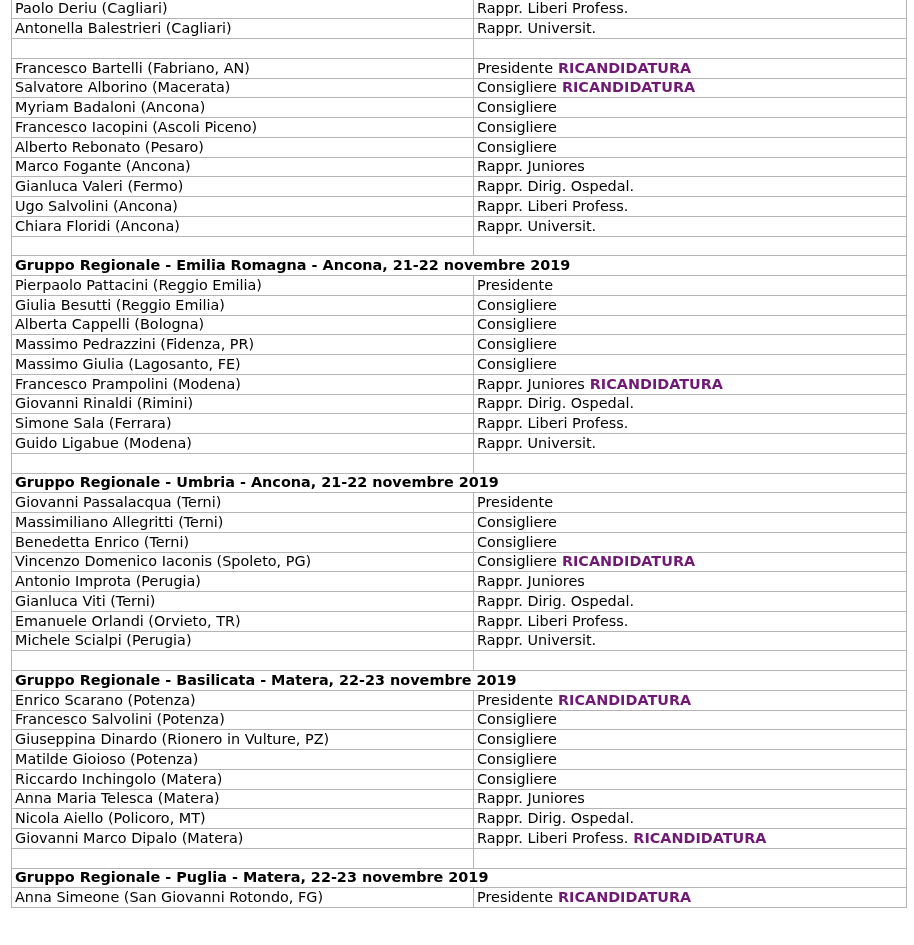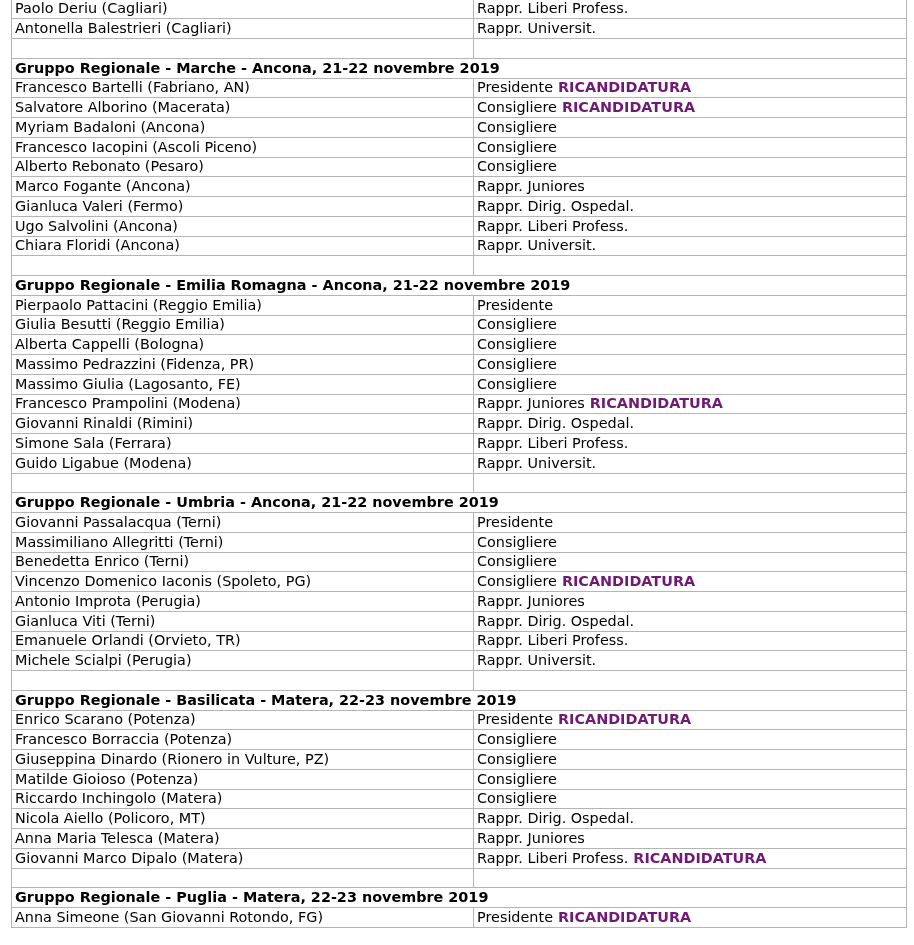--- a/index.html
+++ b/index.html
@@ -46,23 +46,20 @@
   <tr>
     <td>Antonella Balestrieri (Cagliari)</td>
     <td><span>Rappr. Universit.</span><span class="flag"></span></td>
   </tr>
 
   <tr>
     <td></td>
     <td></td>
   </tr>
 
-  <tr>
-    <td class="header" colspan="2">Gruppo Regionale - Marche - Ancona, 21-22 novembre 2019</td>
-  </tr>
 
   <tr>
     <td>Francesco Bartelli (Fabriano, AN)</td>
     <td><span>Presidente</span><span class="flag"> RICANDIDATURA</span></td>
   </tr>
 
   <tr>
     <td>Salvatore Alborino (Macerata)</td>
     <td><span>Consigliere</span><span class="flag"> RICANDIDATURA</span></td>
   </tr>
@@ -214,50 +211,50 @@
   <tr>
     <td class="header" colspan="2">Gruppo Regionale - Basilicata - Matera, 22-23 novembre 2019</td>
   </tr>
 
   <tr>
     <td>Enrico Scarano (Potenza)</td>
     <td><span>Presidente</span><span class="flag"> RICANDIDATURA</span></td>
   </tr>
 
   <tr>
-    <td>Francesco Borraccia (Potenza)</td>
+    <td>Francesco Salvolini (Potenza)</td>
     <td><span>Consigliere</span><span class="flag"></span></td>
   </tr>
 
   <tr>
     <td>Giuseppina Dinardo (Rionero in Vulture, PZ)</td>
     <td><span>Consigliere</span><span class="flag"></span></td>
   </tr>
 
   <tr>
     <td>Matilde Gioioso (Potenza)</td>
     <td><span>Consigliere</span><span class="flag"></span></td>
   </tr>
 
   <tr>
     <td>Riccardo Inchingolo (Matera)</td>
     <td><span>Consigliere</span><span class="flag"></span></td>
-  </tr>
-
-  <tr>
-    <td>Nicola Aiello (Policoro, MT)</td>
-    <td><span>Rappr. Dirig. Ospedal.</span><span class="flag"></span></td>
   </tr>
 
   <tr>
     <td>Anna Maria Telesca (Matera)</td>
     <td><span>Rappr. Juniores</span><span class="flag"></span></td>
   </tr>
 
   <tr>
+    <td>Nicola Aiello (Policoro, MT)</td>
+    <td><span>Rappr. Dirig. Ospedal.</span><span class="flag"></span></td>
+  </tr>
+
+  <tr>
     <td>Giovanni Marco Dipalo (Matera)</td>
     <td><span>Rappr. Liberi Profess.</span><span class="flag"> RICANDIDATURA</span></td>
   </tr>
 
   <tr>
     <td></td>
     <td></td>
   </tr>
 
   <tr>

